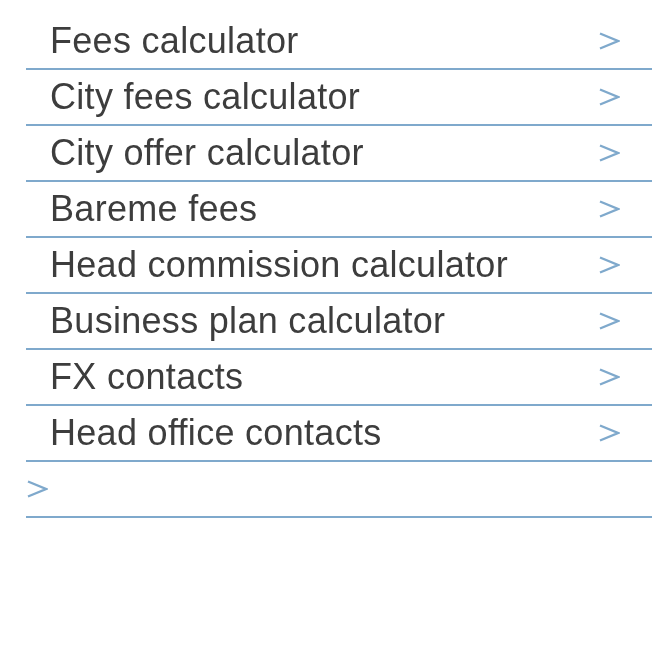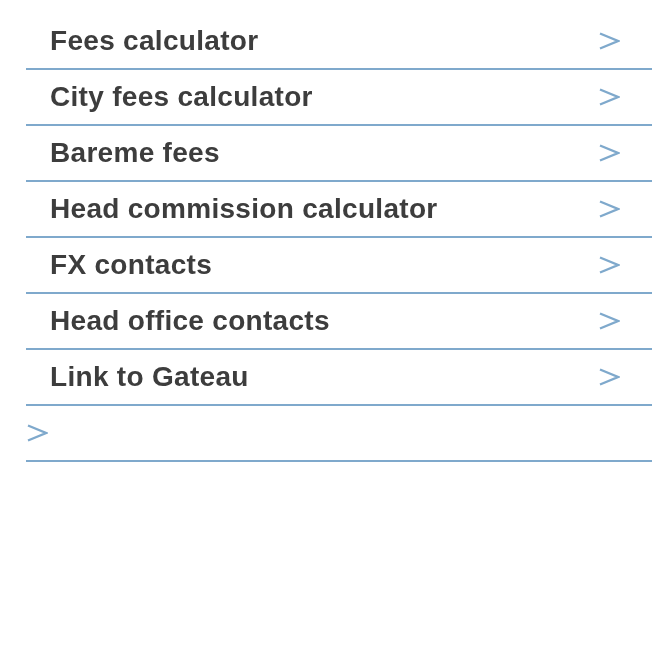--- a/index.html
+++ b/index.html
@@ -22,22 +22,22 @@
     height: 56px;
     border-bottom: 2px solid var(--accent);
     display: flex;
     align-items: center;
     justify-content: space-between;
     cursor: pointer;
     background: var(--bg);
   }
   .menu-label {
     padding-left: 24px; 
-    font-size: 28px;
-    font-weight: 700;
+    font-size: 36px;
+    font-weight: 400;
     letter-spacing: 0.3px;
     color: var(--text);
     white-space: nowrap;
   }
   .chevron {
     margin-right: 32px; 
     width: 22px;
     height: 18px;
     flex: 0 0 auto;
     display: flex;
@@ -74,66 +74,74 @@
 
   <div class="menu-row">
     <span class="menu-label">City fees calculator</span>
     <span class="chevron">
       <svg viewBox="0 0 22 18">
           <polyline points="2,1.5 20,9 2,16.5"></polyline>
         </svg>
     </span>
   </div>
 
+  <div class="menu-row">
+    <span class="menu-label">City offer calculator</span>
+    <span class="chevron">
+      <svg viewBox="0 0 22 18">
+          <polyline points="2,1.5 20,9 2,16.5"></polyline>
+        </svg>
+    </span>
+  </div>
 
   <div class="menu-row">
     <span class="menu-label">Bareme fees</span>
     <span class="chevron">
       <svg viewBox="0 0 22 18">
           <polyline points="2,1.5 20,9 2,16.5"></polyline>
         </svg>
     </span>
   </div>
 
   <div class="menu-row">
     <span class="menu-label">Head commission calculator</span>
     <span class="chevron">
       <svg viewBox="0 0 22 18">
           <polyline points="2,1.5 20,9 2,16.5"></polyline>
         </svg>
     </span>
   </div>
 
+  <div class="menu-row">
+    <span class="menu-label">Business plan calculator</span>
+    <span class="chevron">
+      <svg viewBox="0 0 22 18">
+          <polyline points="2,1.5 20,9 2,16.5"></polyline>
+        </svg>
+    </span>
+  </div>
 
   <div class="menu-row">
     <span class="menu-label">FX contacts</span>
     <span class="chevron">
       <svg viewBox="0 0 22 18">
           <polyline points="2,1.5 20,9 2,16.5"></polyline>
         </svg>
     </span>
   </div>
 
   <div class="menu-row">
     <span class="menu-label">Head office contacts</span>
     <span class="chevron">
       <svg viewBox="0 0 22 18">
           <polyline points="2,1.5 20,9 2,16.5"></polyline>
         </svg>
     </span>
   </div>
 
-  <div class="menu-row">
-    <span class="menu-label">Link to Gateau</span>
-    <span class="chevron">
-      <svg viewBox="0 0 22 18">
-          <polyline points="2,1.5 20,9 2,16.5"></polyline>
-        </svg>
-    </span>
-  </div>
 
   <div class="menu-row">
     <span class="chevron">
       <svg viewBox="0 0 22 18">
           <polyline points="2,1.5 20,9 2,16.5"></polyline>
         </svg>
     </span>
   </div>
 
 </div>

